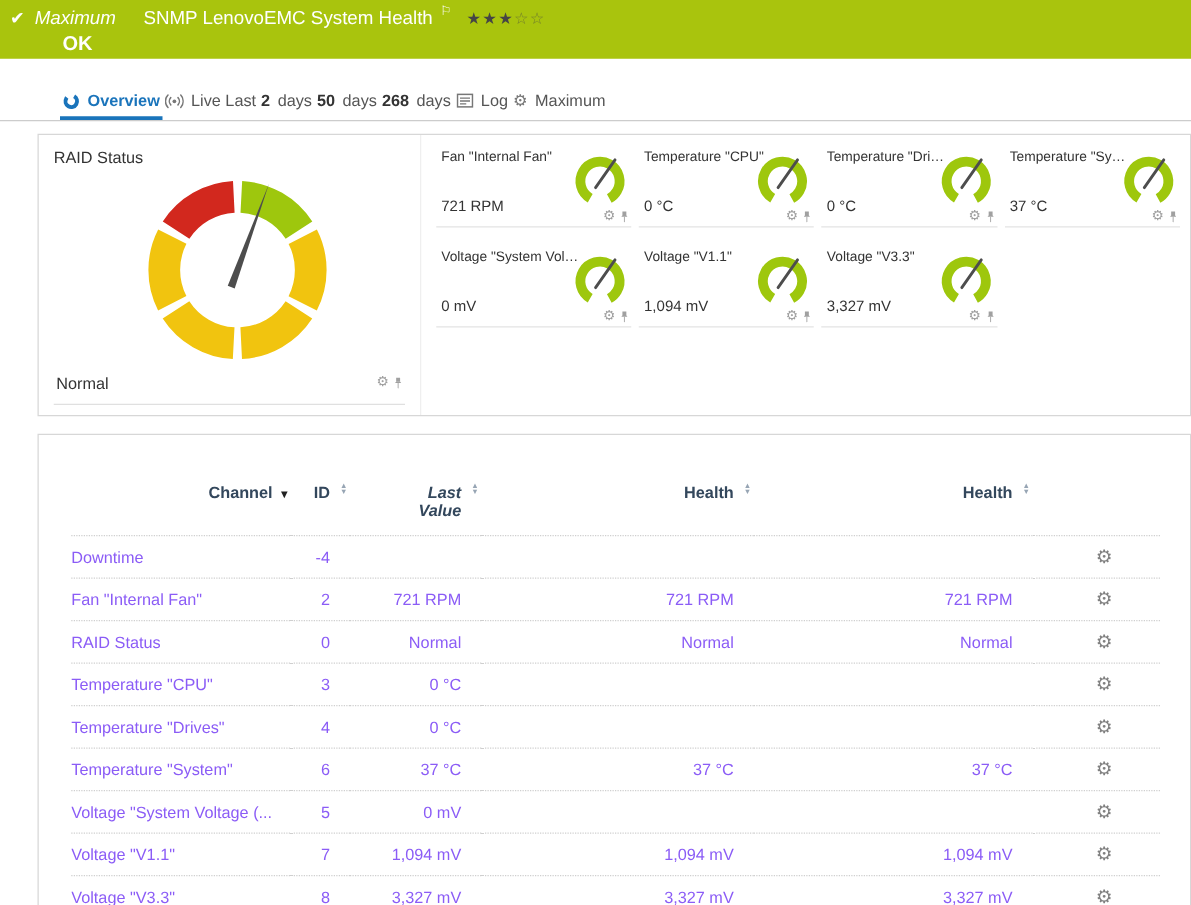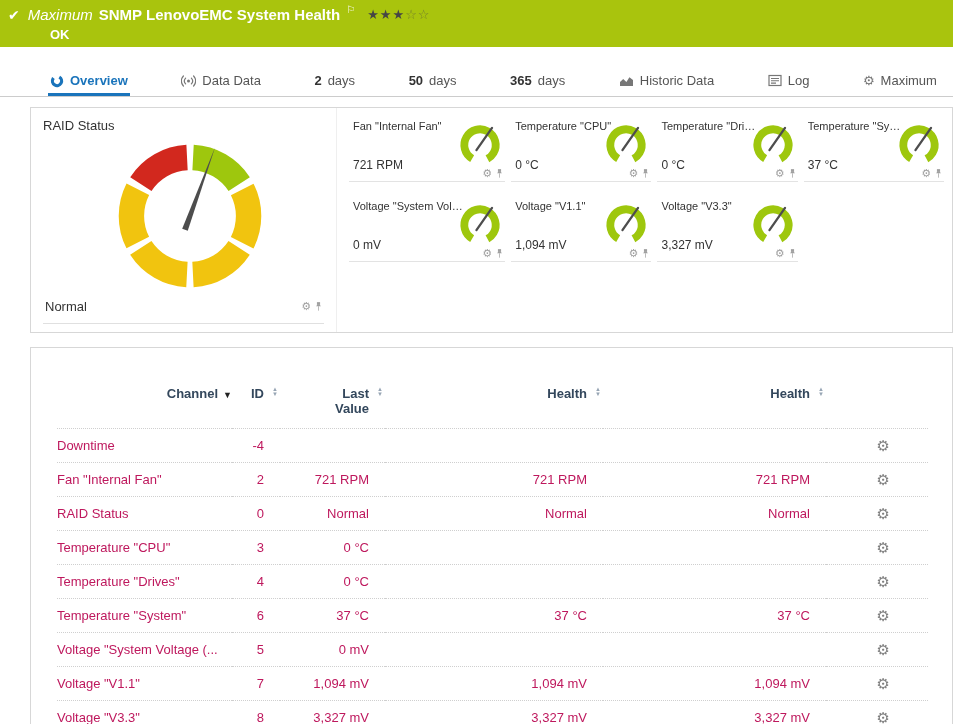--- a/index.html
+++ b/index.html
@@ -12,28 +12,28 @@
   }
   *{box-sizing:border-box;}
   html,body{margin:0;padding:0;width:953px;height:724px;overflow:hidden;
     background:#fff;color:#333;font-family:"Liberation Sans","DejaVu Sans",sans-serif;}
 
   
   .topbar{height:47px;background:var(--brand-green);color:#fff;padding:6px 10px 0 8px;}
   .topbar .row1{display:flex;align-items:center;gap:6px;font-size:15px;white-space:nowrap;}
   .check{font-size:14px;font-weight:bold;margin-right:2px;}
   .kind{font-style:italic;}
-  .ttl{font-weight:bold;}
+  .ttl{font-weight:normal;margin-left:16px;}
   .flag{font-size:10px;align-self:flex-start;margin-top:-2px;color:rgba(255,255,255,.92);}
   .stars{margin-left:6px;font-size:13px;letter-spacing:1px;color:#454545;}
   .stars .empty{opacity:.55;}
-  .row2{font-size:13px;font-weight:bold;margin:4px 0 0 42px;}
-
-  
-  .tabs{margin-top:21px;height:29px;display:flex;justify-content:space-between;
+  .row2{font-size:16px;font-weight:bold;margin:4px 0 0 42px;}
+
+  
+  .tabs{margin-top:21px;height:29px;display:flex;justify-content:flex-start;
     align-items:stretch;padding:0 14px 0 48px;border-bottom:1px solid #ccc;}
   .tab{display:flex;align-items:center;gap:6px;font-size:13px;color:#555;
     border-bottom:3px solid transparent;cursor:pointer;padding:0 2px;}
   .tab .ticon{display:inline-flex;color:#777;}
   .tab.active{color:var(--active-blue);font-weight:bold;border-bottom-color:var(--active-blue);}
   .tab.active .ticon{color:var(--active-blue);}
   .tab .num{color:#333;font-weight:bold;}
   .tab .glyph{font-size:13px;line-height:1;}
 
   
@@ -67,26 +67,26 @@
   .seg-g{stroke:var(--gauge-green);} .seg-y{stroke:var(--gauge-yellow);}
   .seg-r{stroke:var(--gauge-red);}
   .needle-line{stroke:var(--needle);} .needle-poly{fill:var(--needle);}
 
   
   table{width:100%;border-collapse:collapse;table-layout:fixed;font-size:13px;}
   th{vertical-align:top;position:relative;padding:0 0 12px 0;color:#33475c;
     font-size:13px;font-weight:bold;cursor:pointer;}
   .th-channel{text-align:right;}
   .th-right{text-align:right;padding-right:16px;}
-  .th-wrap{display:inline-block;width:46px;text-align:right;}
+  .th-wrap{display:inline-block;width:46px;text-align:right;font-style:italic;}
   .caret{font-size:9px;color:#222;margin-left:5px;}
   .sort{position:absolute;right:2px;top:1px;display:flex;flex-direction:column;
     font-size:6px;line-height:5px;color:#97a5b4;cursor:pointer;}
   .sort i{font-style:normal;display:block;}
-  td{border-top:1px dotted #cfcfcf;padding:9px 0;color:#be185d;white-space:nowrap;
+  td{border-top:1px dotted #cfcfcf;padding:9px 0;color:#8b5cf6;white-space:nowrap;
     overflow:hidden;text-overflow:ellipsis;}
   .td-right{text-align:right;padding-right:16px;}
   .td-gear{text-align:right;padding-right:38px;color:#808080;font-size:15px;
     line-height:1;cursor:pointer;}
 </style>
 </head>
 <body>
 
 <div class="page">
 
@@ -110,41 +110,33 @@
       </span>
         <span>Overview</span>
     </div>
     <div class="tab">
       <span class="ticon">
         <svg width="15" height="14" viewBox="0 0 15 14">
             <circle cx="7.5" cy="7" r="1.5" fill="currentColor"></circle>
             <path d="M4.6 4.1a4.3 4.3 0 0 0 0 5.8 M10.4 4.1a4.3 4.3 0 0 1 0 5.8 M2.4 2a7.2 7.2 0 0 0 0 10 M12.6 2a7.2 7.2 0 0 1 0 10" fill="none" stroke="currentColor" stroke-width="1.2" stroke-linecap="round"></path>
           </svg>
       </span>
-        <span>Data Data</span>
+        <span>Live Last</span>
     </div>
     <div class="tab">
       <span class="num">2</span>
       <span>days</span>
     </div>
     <div class="tab">
       <span class="num">50</span>
       <span>days</span>
     </div>
     <div class="tab">
-      <span class="num">365</span>
+      <span class="num">268</span>
       <span>days</span>
-    </div>
-    <div class="tab">
-      <span class="ticon">
-        <svg width="15" height="14" viewBox="0 0 15 14">
-            <path d="M1 12V8l3.2-3L7.4 8l3-4.8L14 6v6z" fill="currentColor"></path>
-          </svg>
-      </span>
-        <span>Historic Data</span>
     </div>
     <div class="tab">
       <span class="ticon">
         <svg width="14" height="13" viewBox="0 0 14 13">
             <rect x="1" y="1.5" width="12" height="10" fill="none" stroke="currentColor" stroke-width="1.2"></rect>
             <path d="M3 4.5h8M3 6.8h8M3 9.1h5" stroke="currentColor" stroke-width="1.1"></path>
           </svg>
       </span>
         <span>Log</span>
     </div>

